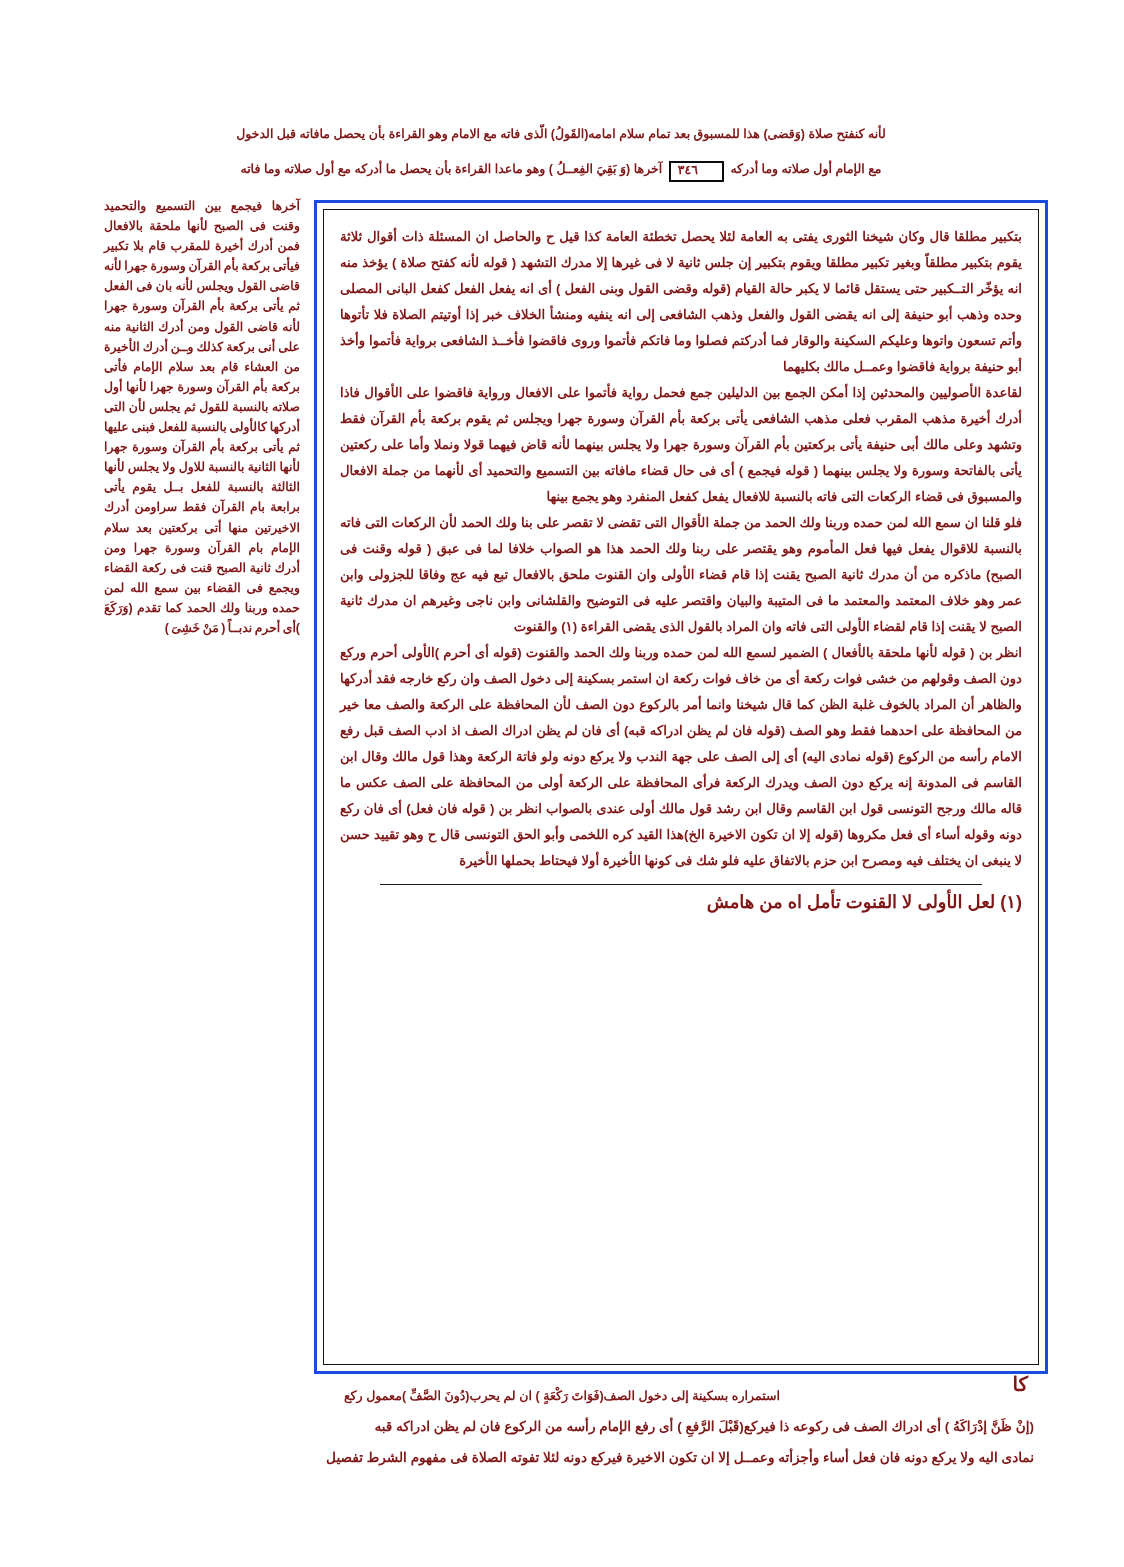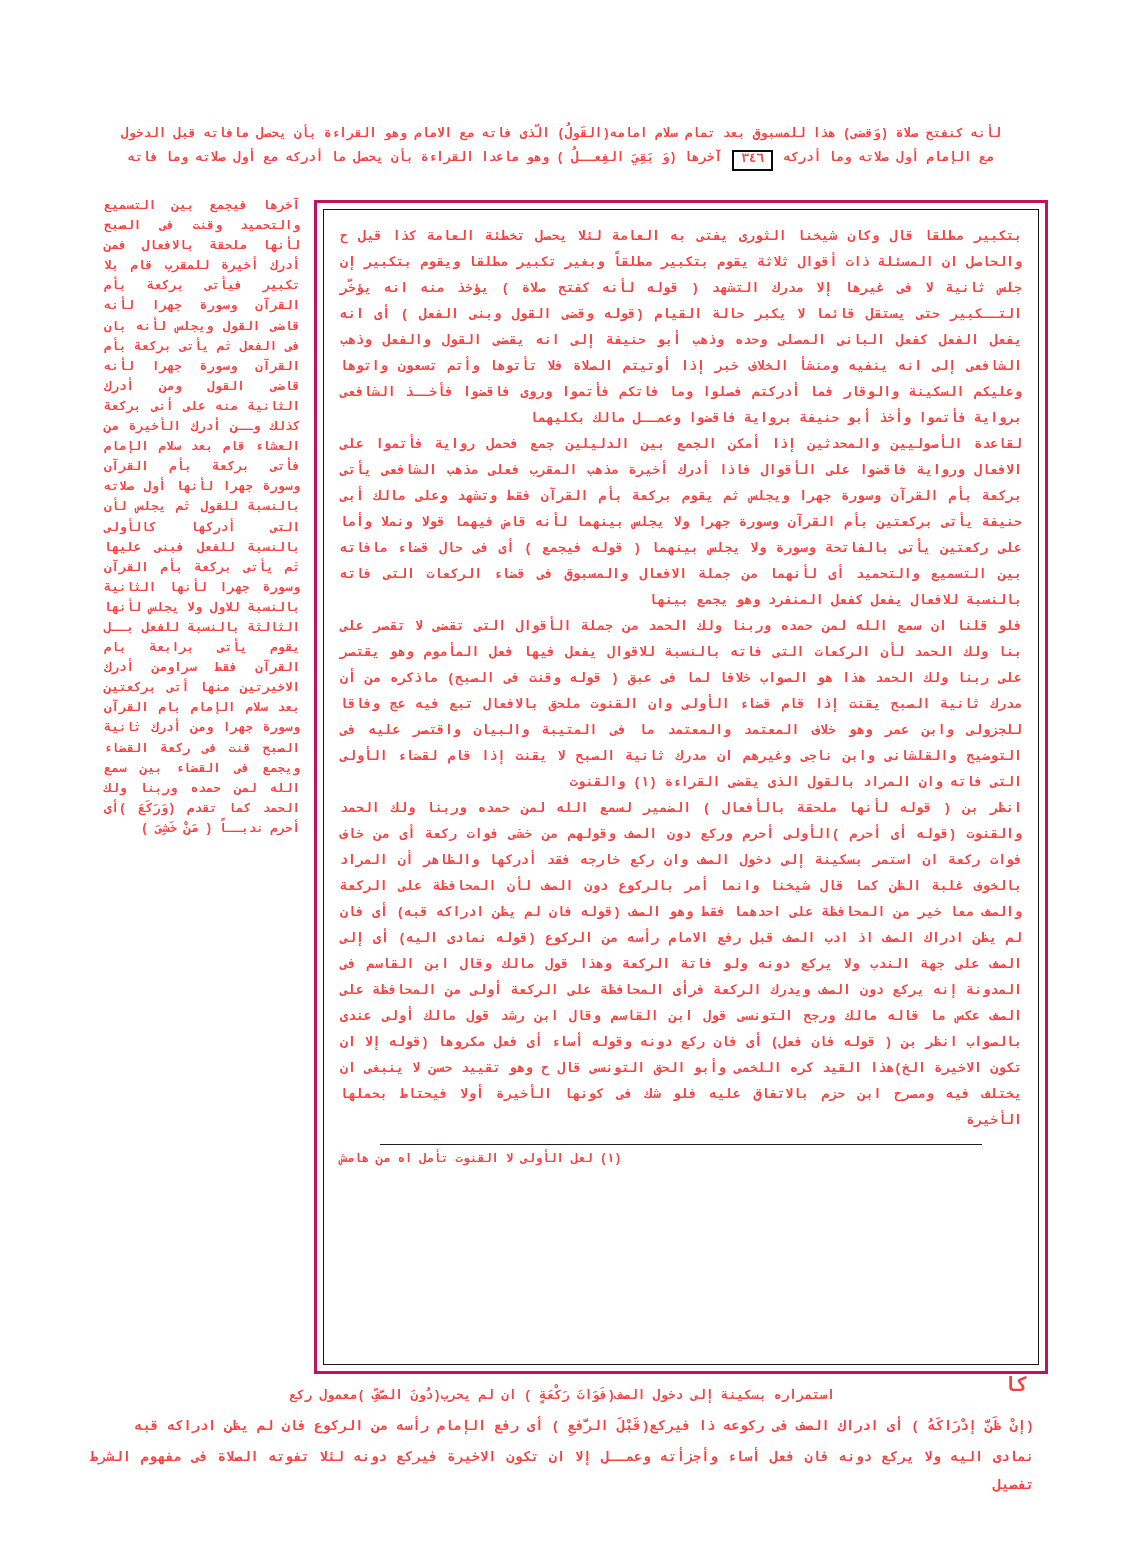--- a/index.html
+++ b/index.html
@@ -16,22 +16,22 @@
     height: 1567px;
     background: #ffffff;
     overflow: hidden;
     filter: contrast(1.05);
   }
 
   
   .ar {
     direction: rtl;
     text-align: justify;
-    color: #ef4444;
-    font-family: Liberation Mono, monospace;
+    color: #7f1d1d;
+    font-family: Liberation Sans, sans-serif;
     -webkit-font-smoothing: none;
   }
 
   
   .top-block {
     position: absolute;
     right: 90px;
     left: 88px;
     top: 122px;
     font-size: 12.5px;
@@ -43,35 +43,35 @@
     white-space: nowrap;
     text-align: center;
   }
   .top-block .l1 { letter-spacing: -0.4px; }
   .top-block .l2 { letter-spacing: -0.3px; }
 
   
   .pagenum {
     display: inline-block;
     border: 2px solid #111;
-    padding: 0 7px 1px 7px;
-    margin: 4px 3px;
+    padding: 0 24px 1px 7px;
+    margin: 15px 3px;
     font-weight: 700;
     line-height: 1.25;
     vertical-align: -1px;
   }
 
   
   .frame {
     position: absolute;
     right: 76px;
     top: 200px;
     width: 728px;
     height: 1168px;
-    border: 3px solid #be185d;
+    border: 3px solid #1d4ed8;
     box-shadow: 0 0 0 2px #ffffff inset;
     background: #ffffff;
   }
   .frame-inner {
     position: absolute;
     inset: 6px;
     border: 1px solid #1a1a1a;
     padding: 14px 16px 6px 16px;
     box-sizing: border-box;
   }
@@ -88,22 +88,22 @@
     text-indent: 0;
   }
   .frame-body p + p { margin-top: 0px; }
 
   .footnote-rule {
     margin: 10px 40px 6px 40px;
     border: 0;
     border-top: 1px solid #222;
   }
   .frame-foot {
-    font-size: 12px;
-    text-align: left;
+    font-size: 18px;
+    text-align: right;
     font-weight: 600;
     letter-spacing: -0.2px;
   }
 
   
   .side-col {
     position: absolute;
     right: 824px;
     top: 196px;
     width: 196px;

